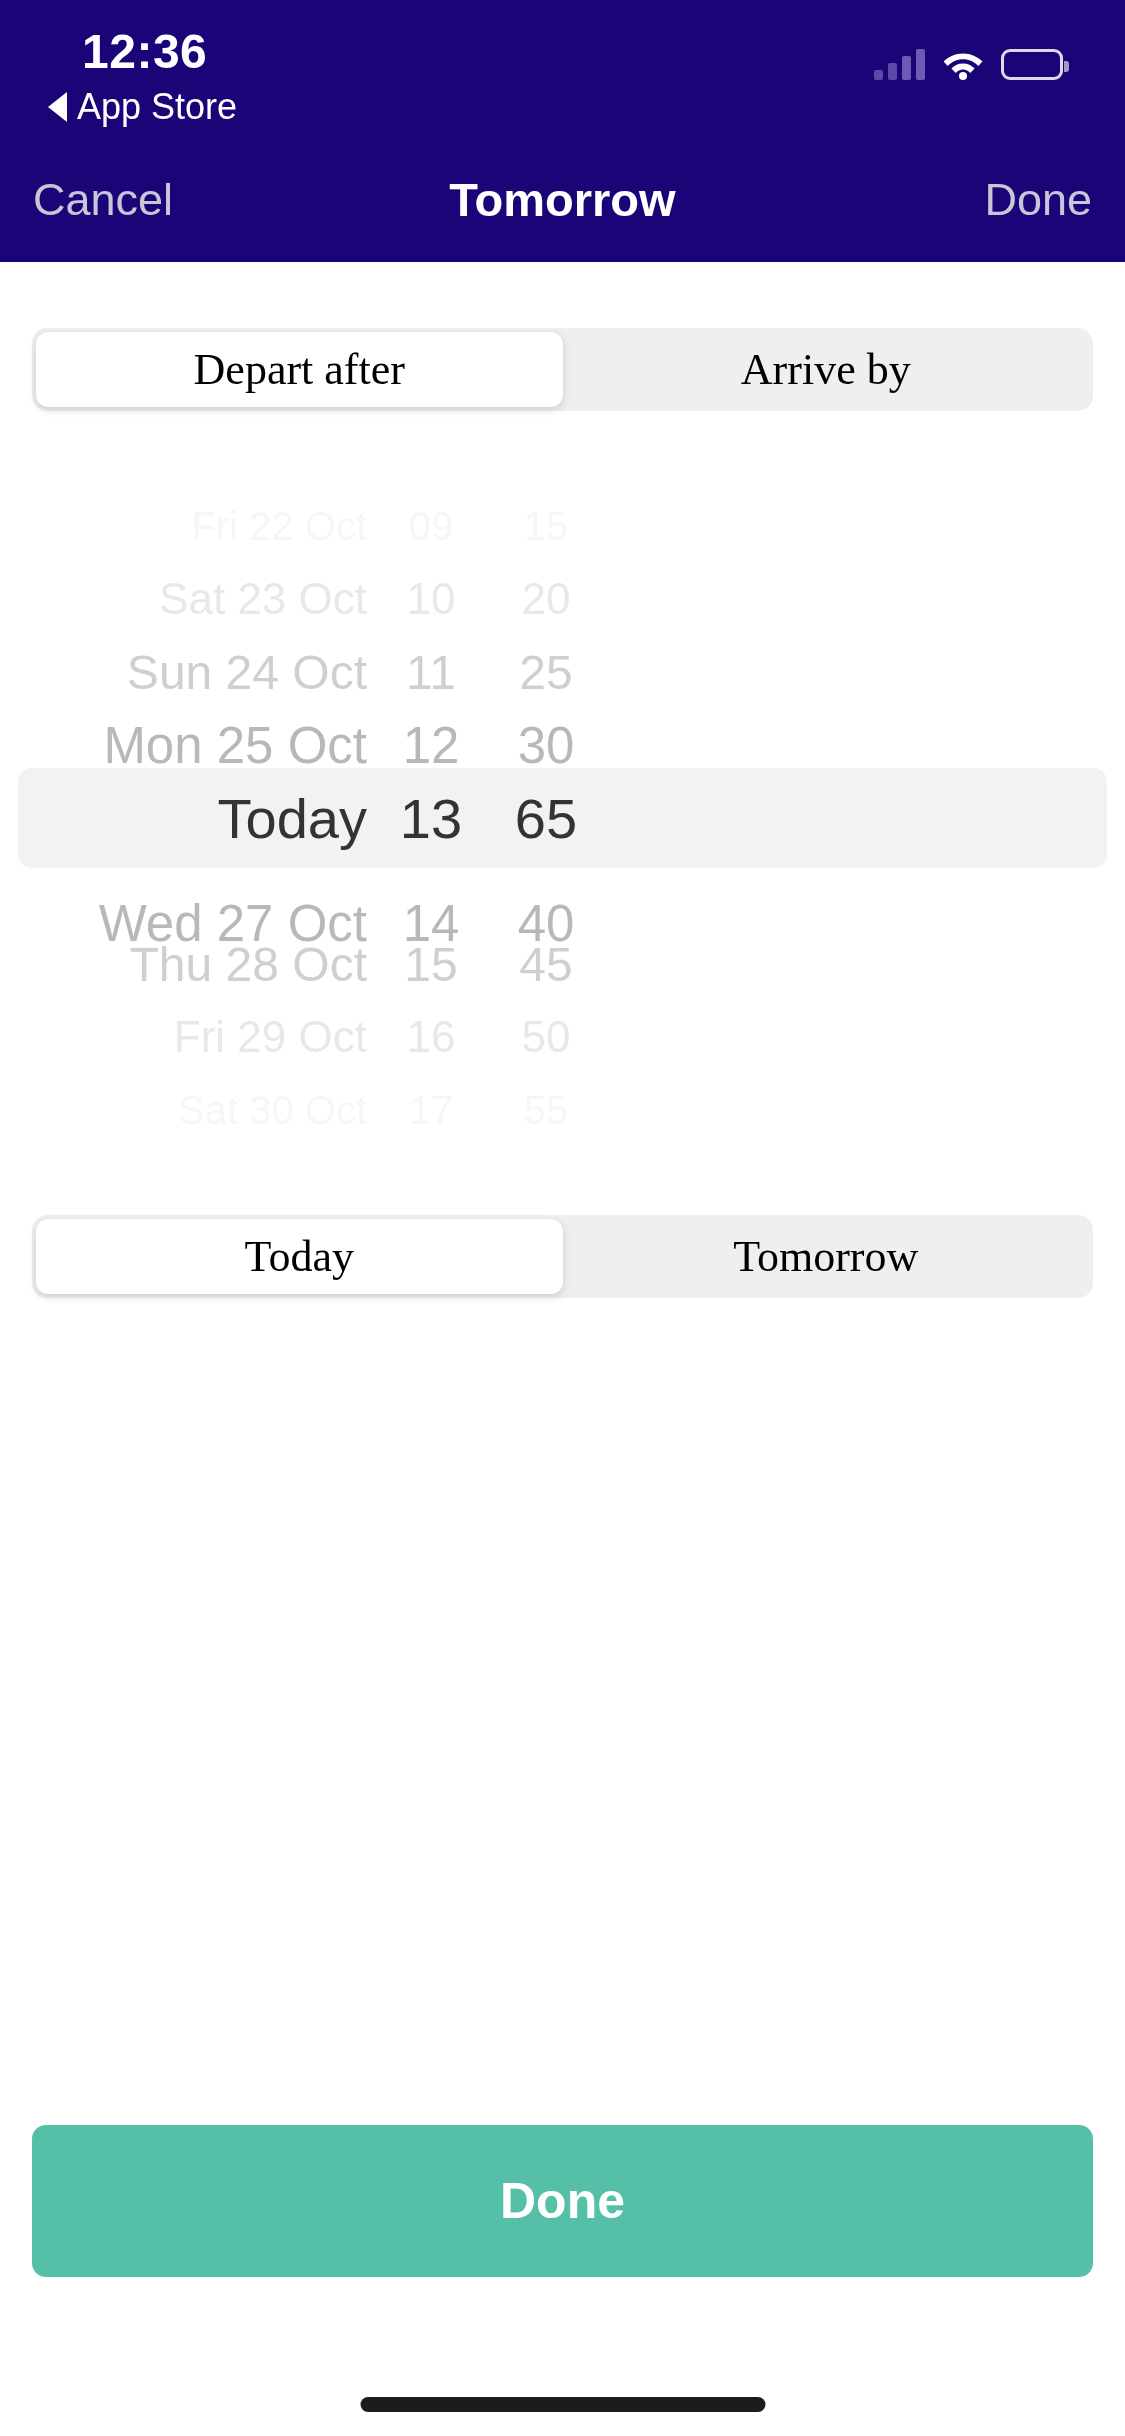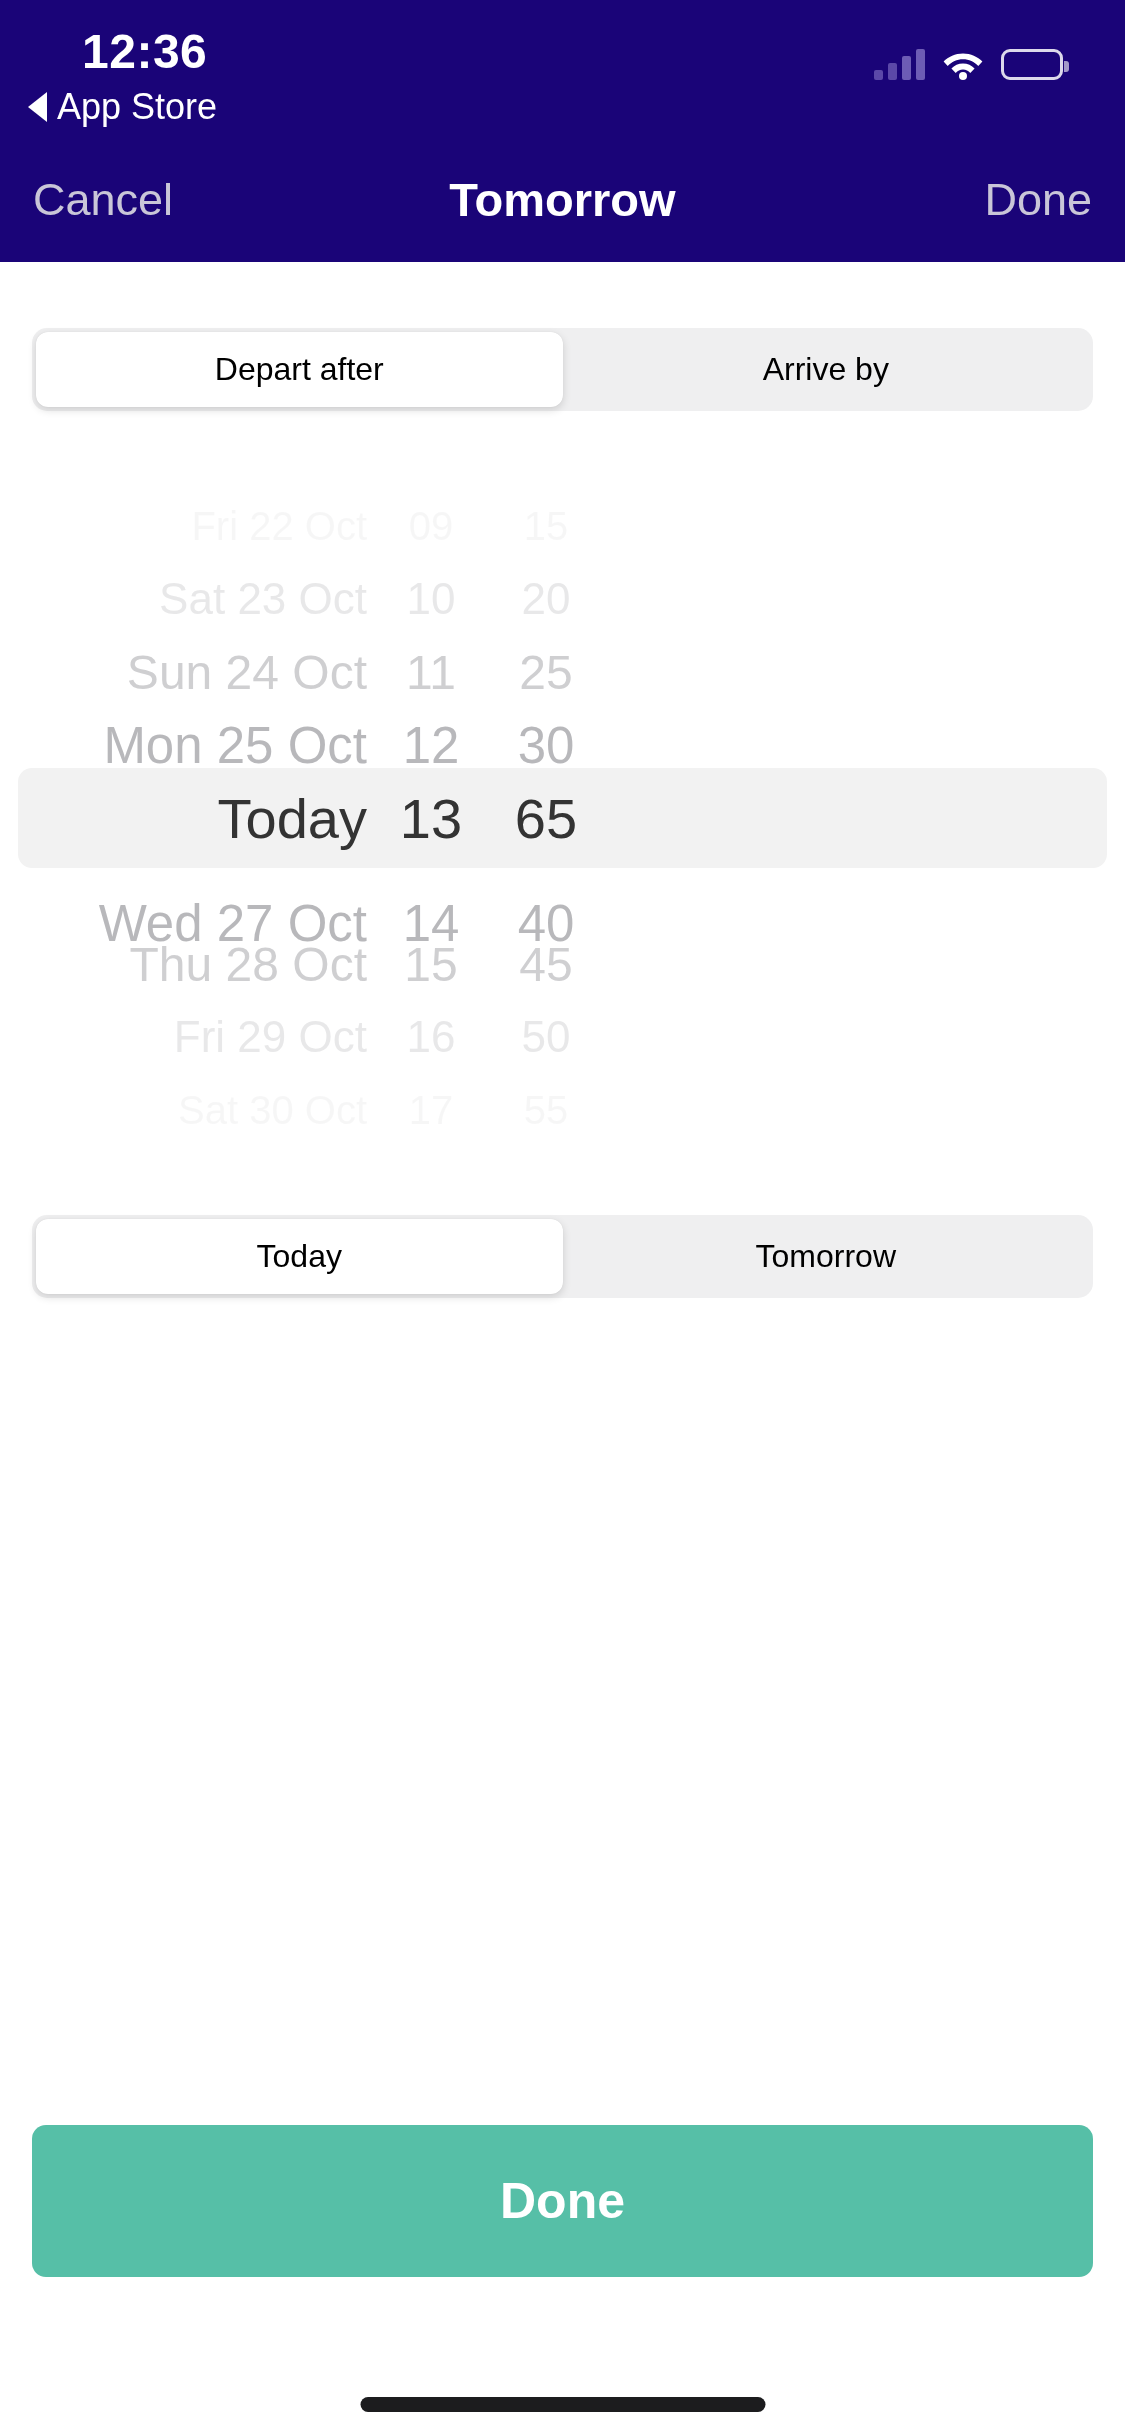--- a/index.html
+++ b/index.html
@@ -40,21 +40,21 @@
     position: absolute;
     left: 82px; top: 24px;
     color: #ffffff;
     font-size: 48px;
     font-weight: 600;
     letter-spacing: 0.5px;
   }
 
   .status-back {
     position: absolute;
-    left: 28px; top: 86px;
+    left: 48px; top: 86px;
     display: flex;
     align-items: center;
     gap: 10px;
     color: #ffffff;
     font-size: 36px;
     font-weight: 400;
   }
 
   .back-arrow {
     display: inline-block;
@@ -157,24 +157,25 @@
     padding: 4px;
   }
   .seg-top { top: 328px; }
   .seg-bottom { top: 1215px; }
 
   .seg-item {
     flex: 1;
     display: flex;
     align-items: center;
     justify-content: center;
-    font-size: 32px;
+    font-size: 44px;
     color: #000000;
     border-radius: 12px;
     height: 100%;
+    font-family: Liberation Serif, serif;
   }
   .seg-item.selected {
     background: #ffffff;
     box-shadow: 0 3px 9px rgba(0,0,0,0.14), 0 0 1px rgba(0,0,0,0.10);
   }
 
   
   .picker {
     position: absolute;
     left: 0;

